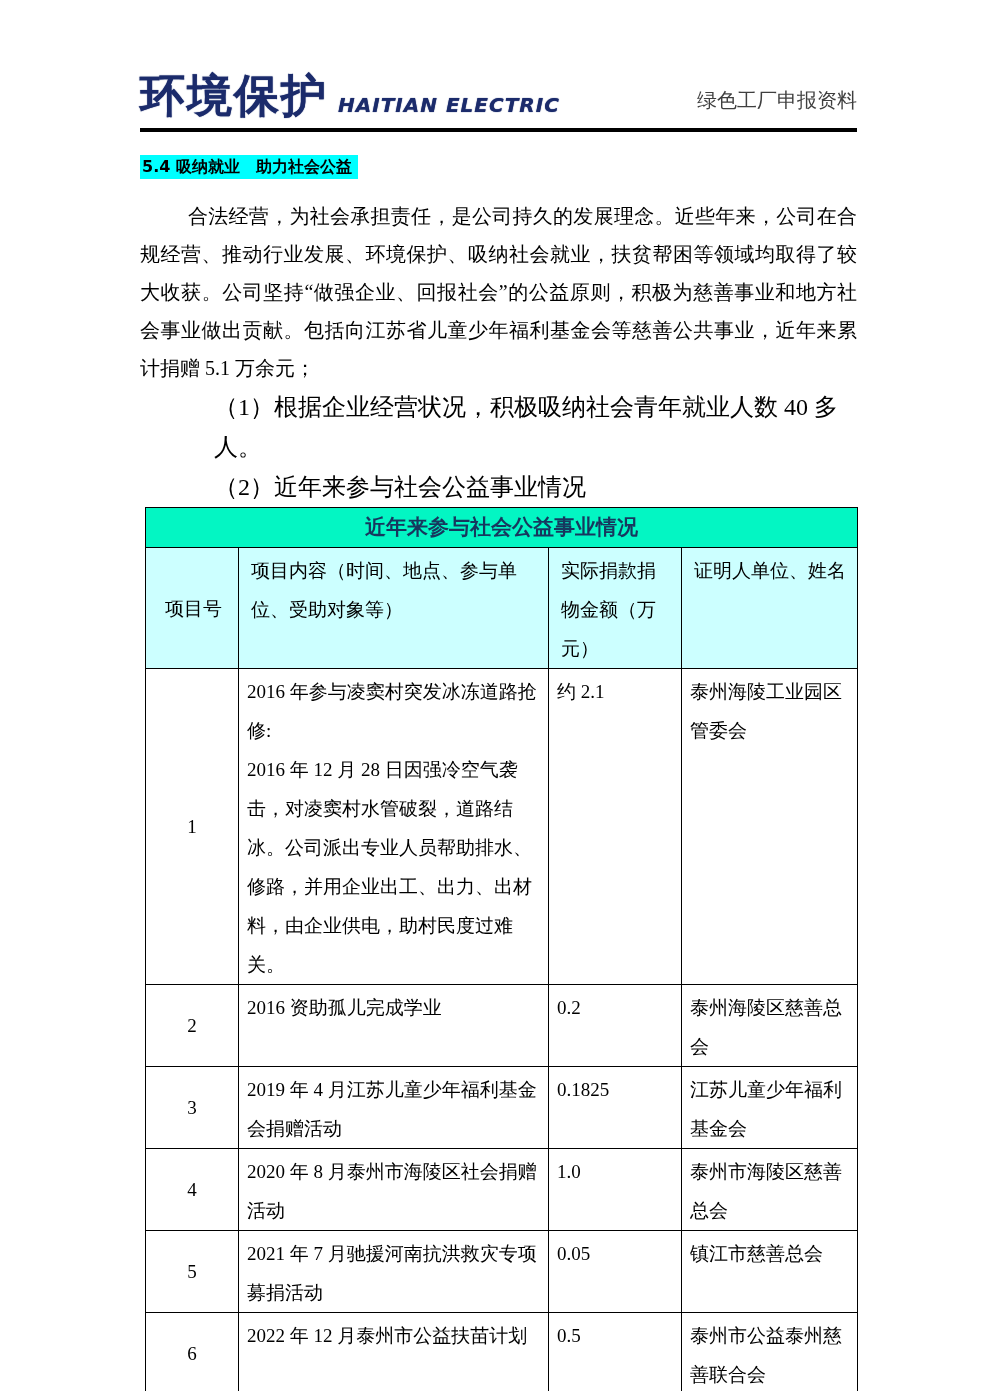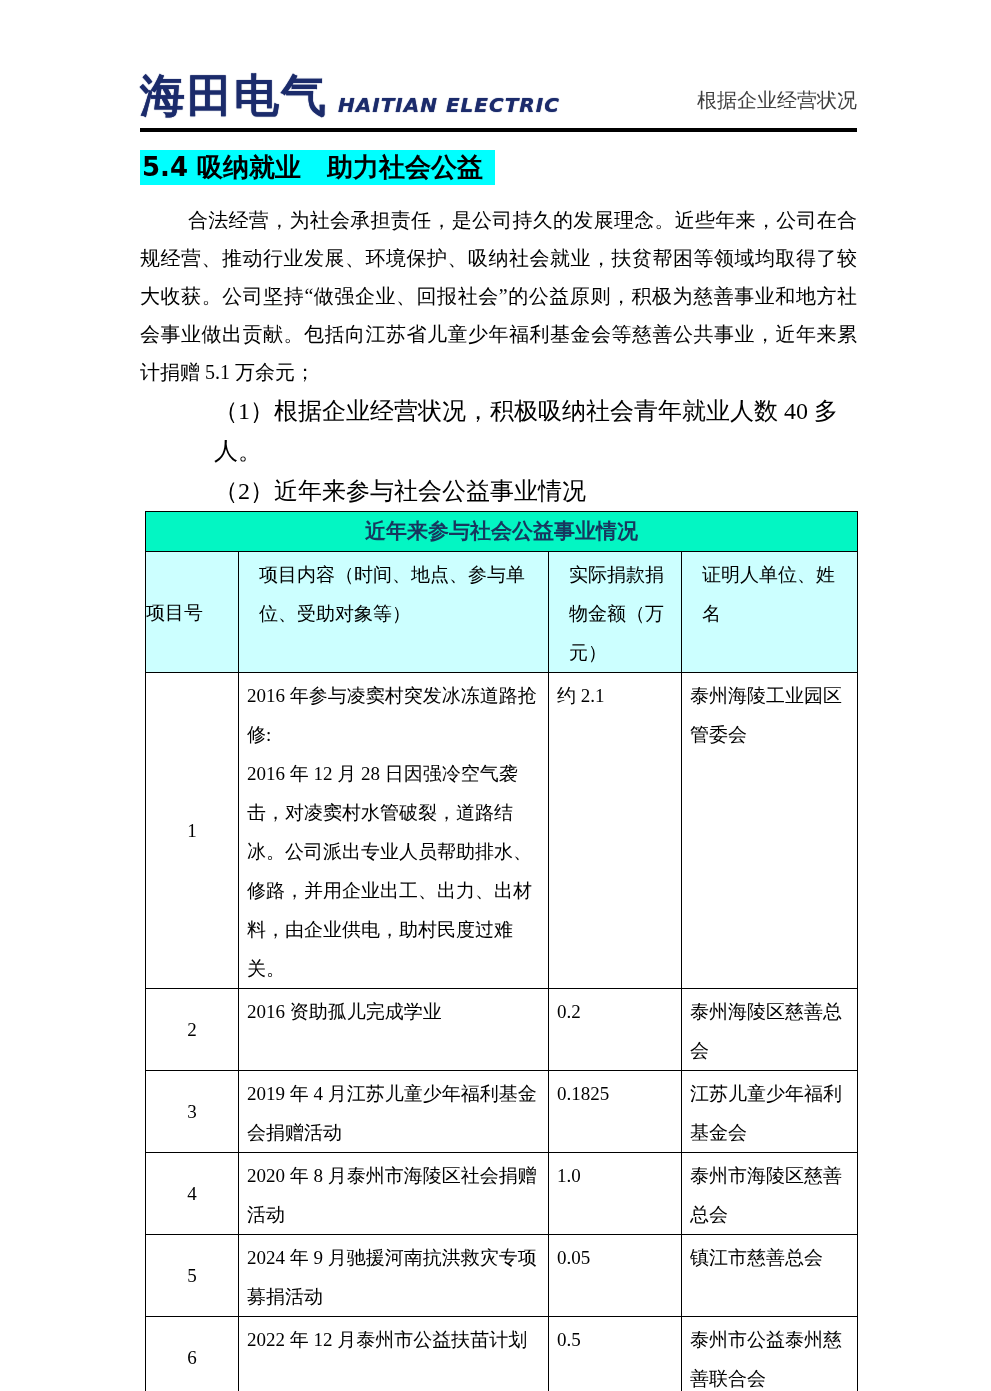--- a/index.html
+++ b/index.html
@@ -61,23 +61,23 @@
     margin-top:10px;
     height:4px;
     background:#000;
   }
   
   .section-heading{margin-top:18px;line-height:34px;}
   .section-heading .hl{
     background:var(--hl-cyan);
     font-family:"DejaVu Sans","Liberation Sans",sans-serif;
     font-weight:bold;
-    font-size:26px;
+    font-size:16px;
     color:#000;
-    padding:2px 12px 3px 2px;
+    padding:2px 6px 3px 2px;
   }
   
   .para{
     margin-top:13px;
     font-size:20px;
     line-height:38px;
     text-align:justify;
     text-indent:2.4em;
   }
   .item{
@@ -104,22 +104,22 @@
     background:var(--caption-green);
     color:var(--caption-text);
     font-weight:bold;
     font-size:21px;
     text-align:center;
     height:40px;
     line-height:24px;
     vertical-align:middle;
   }
   tr.head td{background:var(--header-cyan);}
-  tr.head td{height:80px;vertical-align:top;padding:3px 8px 0 20px;}
-  tr.head td.c-no{vertical-align:middle;text-align:left;padding:0;}
+  tr.head td{height:80px;vertical-align:top;padding:3px 8px 0 12px;}
+  tr.head td.c-no{vertical-align:middle;text-align:right;padding:16px;}
   col.c1{width:93px;}
   col.c2{width:310px;}
   col.c3{width:133px;}
   col.c4{width:176px;}
   td.no-cell{text-align:center;vertical-align:middle;padding:0;}
   td.content-cell,td.amount-cell,td.witness-cell{
     vertical-align:top;
     padding:3px 8px 0 8px;
   }
   tr.r1 td{height:274px;}
@@ -131,24 +131,24 @@
   tr.total td{height:45px;vertical-align:middle;padding-top:0;}
 </style>
 </head>
 <body>
 
 <div class="page">
   <div class="content">
 
     <div class="header-row">
       <div class="logo">
-        <span class="logo-cn">海田电气</span>
+        <span class="logo-cn">环境保护</span>
         <span class="logo-en">HAITIAN ELECTRIC</span>
       </div>
-      <div class="doc-label">根据企业经营状况</div>
+      <div class="doc-label">绿色工厂申报资料</div>
     </div>
 
     <div class="rule"></div>
 
     <div class="section-heading">
       <span class="hl">5.4 吸纳就业　助力社会公益</span>
     </div>
 
     <p class="para">合法经营，为社会承担责任，是公司持久的发展理念。近些年来，公司在合规经营、推动行业发展、环境保护、吸纳社会就业，扶贫帮困等领域均取得了较大收获。公司坚持“做强企业、回报社会”的公益原则，积极为慈善事业和地方社会事业做出贡献。包括向江苏省儿童少年福利基金会等慈善公共事业，近年来累计捐赠 5.1 万余元；</p>
     <p class="item">（1）根据企业经营状况，积极吸纳社会青年就业人数 40 多人。</p>
@@ -192,21 +192,21 @@
           <td class="witness-cell">江苏儿童少年福利基金会</td>
         </tr>
         <tr class="r4">
           <td class="no-cell">4</td>
           <td class="content-cell">2020 年 8 月泰州市海陵区社会捐赠活动</td>
           <td class="amount-cell">1.0</td>
           <td class="witness-cell">泰州市海陵区慈善总会</td>
         </tr>
         <tr class="r5">
           <td class="no-cell">5</td>
-          <td class="content-cell">2024 年 9 月驰援河南抗洪救灾专项募捐活动</td>
+          <td class="content-cell">2021 年 7 月驰援河南抗洪救灾专项募捐活动</td>
           <td class="amount-cell">0.05</td>
           <td class="witness-cell">镇江市慈善总会</td>
         </tr>
         <tr class="r6">
           <td class="no-cell">6</td>
           <td class="content-cell">2022 年 12 月泰州市公益扶苗计划</td>
           <td class="amount-cell">0.5</td>
           <td class="witness-cell">泰州市公益泰州慈善联合会</td>
         </tr>
 

